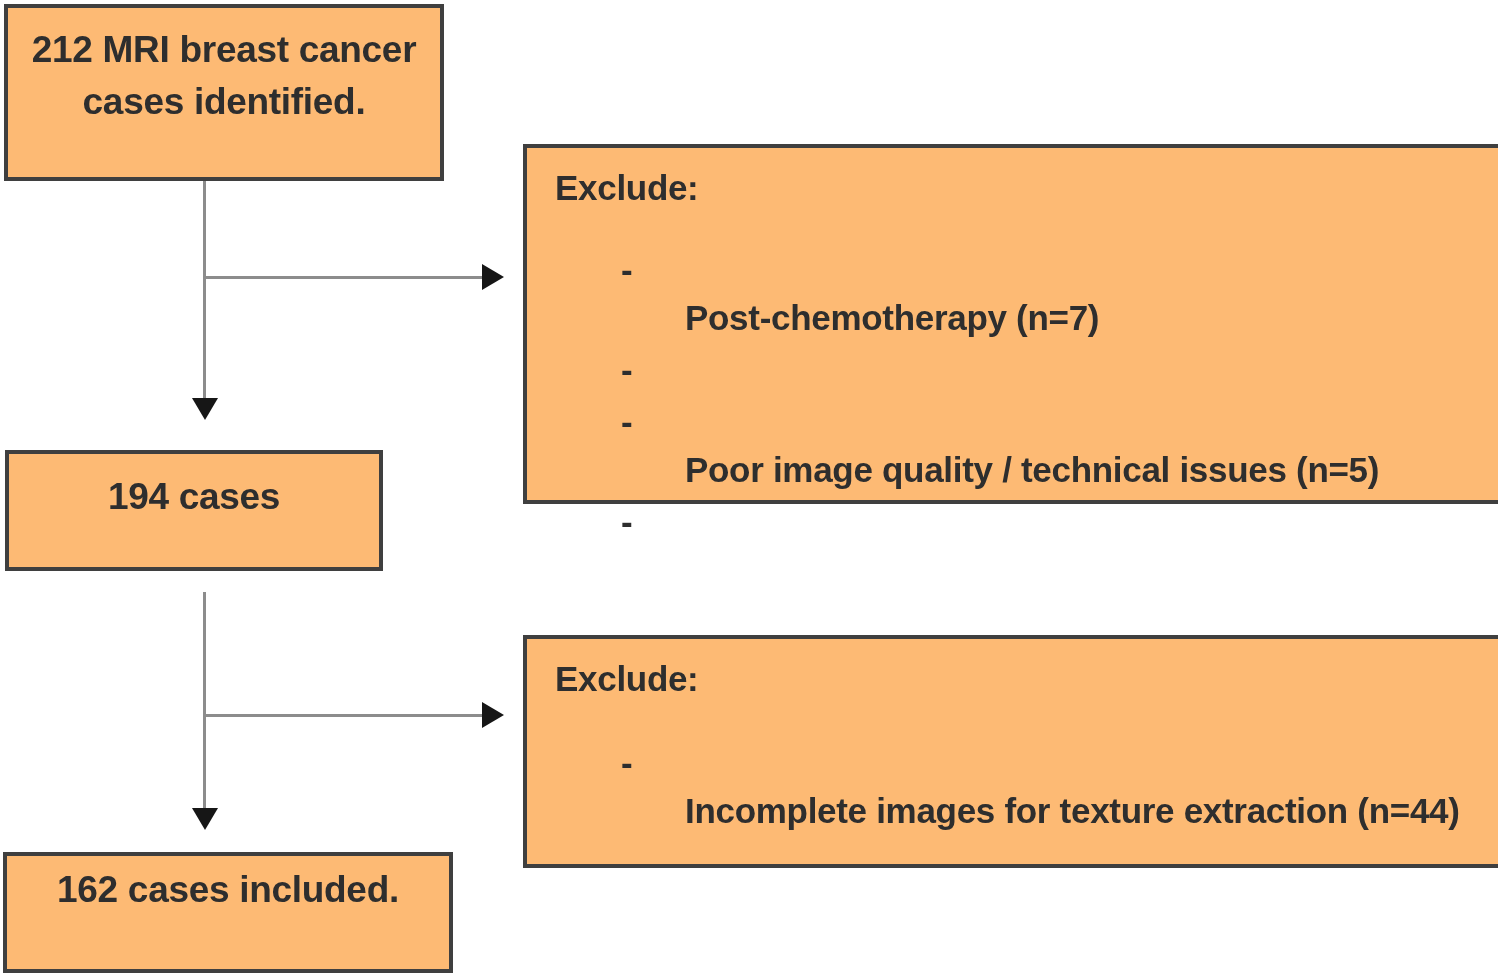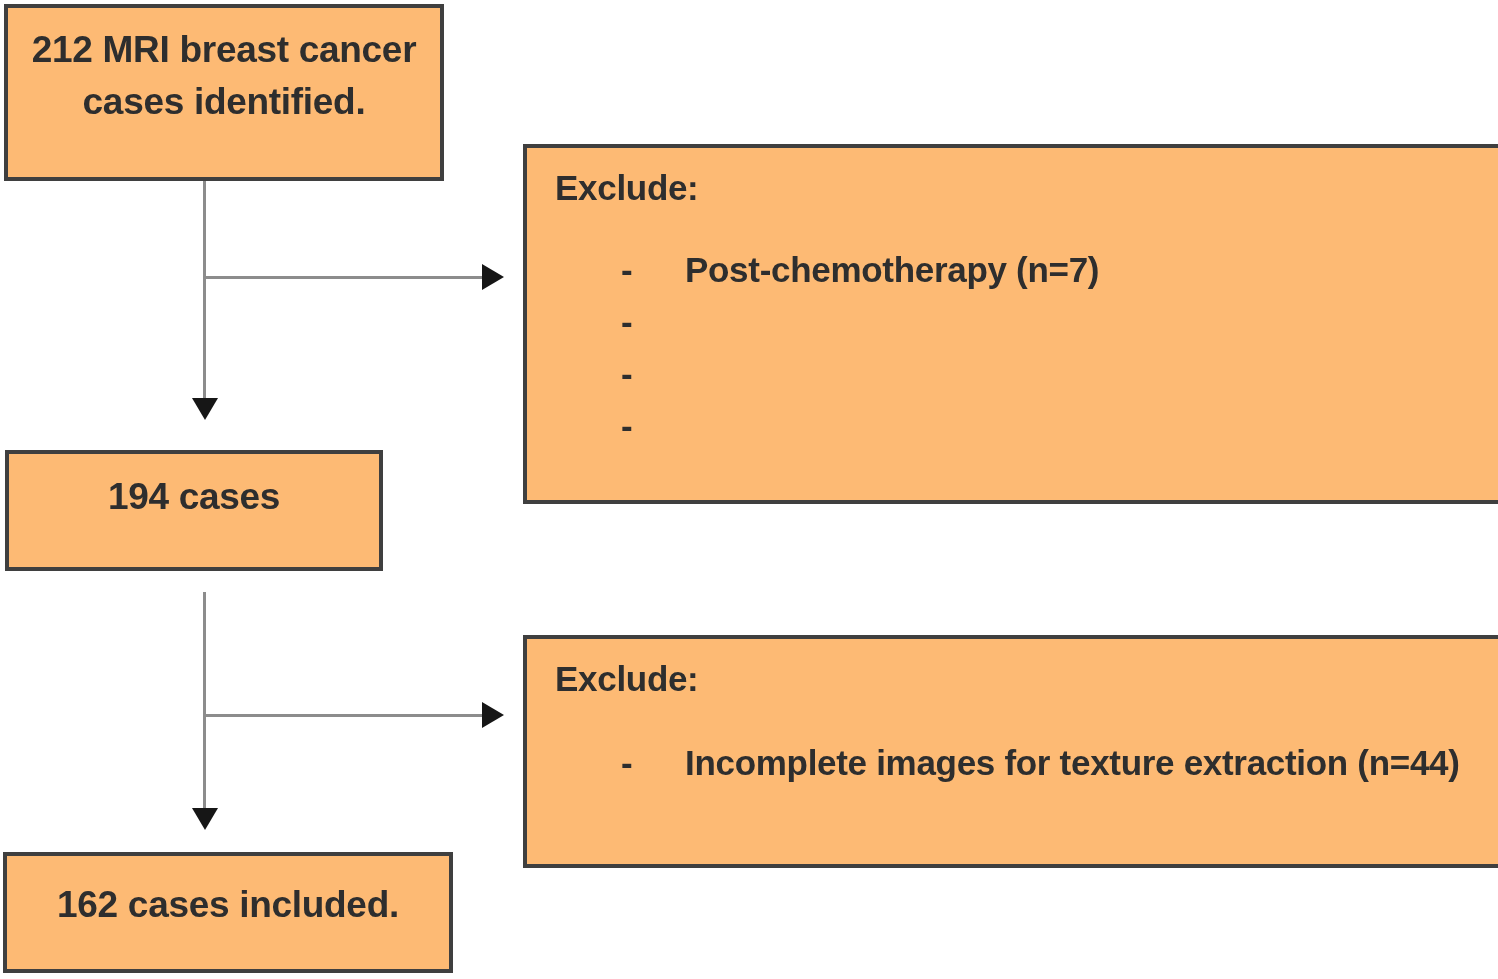--- a/index.html
+++ b/index.html
@@ -33,21 +33,21 @@
   .box-identified {
     left: 4px; top: 4px; width: 440px; height: 177px;
     padding: 16px 12px 0 12px;
   }
   .box-194 {
     left: 5px; top: 450px; width: 378px; height: 121px;
     padding-top: 17px;
   }
   .box-162 {
     left: 3px; top: 852px; width: 450px; height: 121px;
-    padding-top: 23px;
+    padding-top: 8px;
   }
   
   .node.exclude {
     left: 523px; width: 1133px;
     font-size: 35px;
     line-height: 52px;
     text-align: left;
     padding: 14px 10px 0 28px;
   }
   .box-exclude-1 { top: 144px; height: 360px; }
@@ -56,21 +56,21 @@
   .box-exclude-2 .exclude-list { margin-top: 32px; }
   .bullet-row {
     display: flex;
     padding-left: 66px;
   }
   .bullet-dash {
     display: inline-block;
     width: 64px;
     flex: 0 0 64px;
   }
-  .bullet-text { white-space: nowrap; }
+  .bullet-text { white-space: nowrap; margin-top: 48px; }
   
   .line {
     position: absolute;
     background: #8c8c8c;
   }
   .vline { width: 3px; }
   .hline { height: 3px; }
   .v1 { left: 203px; top: 181px; height: 217px; }
   .h1 { left: 205px; top: 276px; width: 278px; }
   .v2 { left: 203px; top: 592px; height: 216px; }
@@ -114,20 +114,21 @@
     <div class="exclude-list">
       <div class="bullet-row">
         <span class="bullet-dash">-</span>
         <span class="bullet-text">Post-chemotherapy (n=7)</span>
       </div>
       <div class="bullet-row">
         <span class="bullet-dash">-</span>
       </div>
       <div class="bullet-row">
         <span class="bullet-dash">-</span>
+        <span class="bullet-text">Poor image quality / technical issues (n=5)</span>
       </div>
       <div class="bullet-row">
         <span class="bullet-dash">-</span>
       </div>
     </div>
   </div>
 
   <div class="node center box-194">
     <span>194 cases</span>
   </div>

